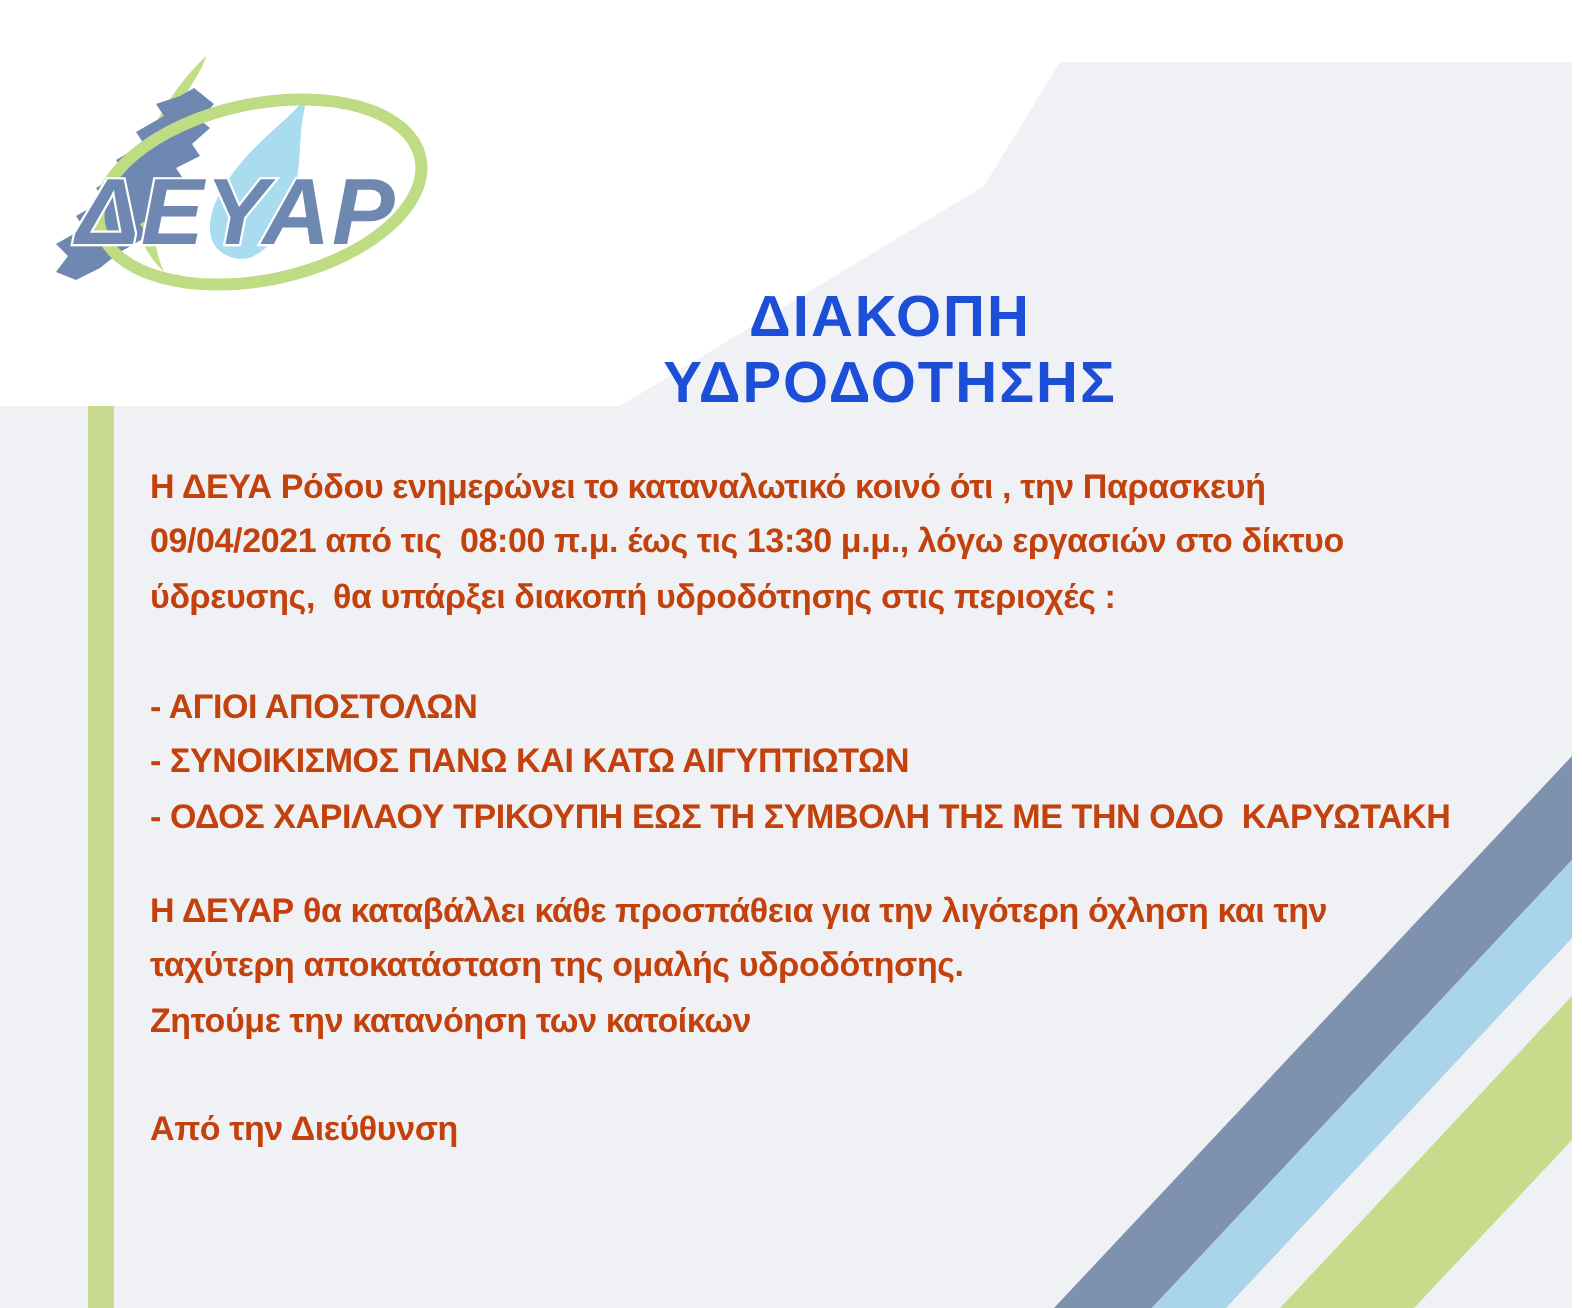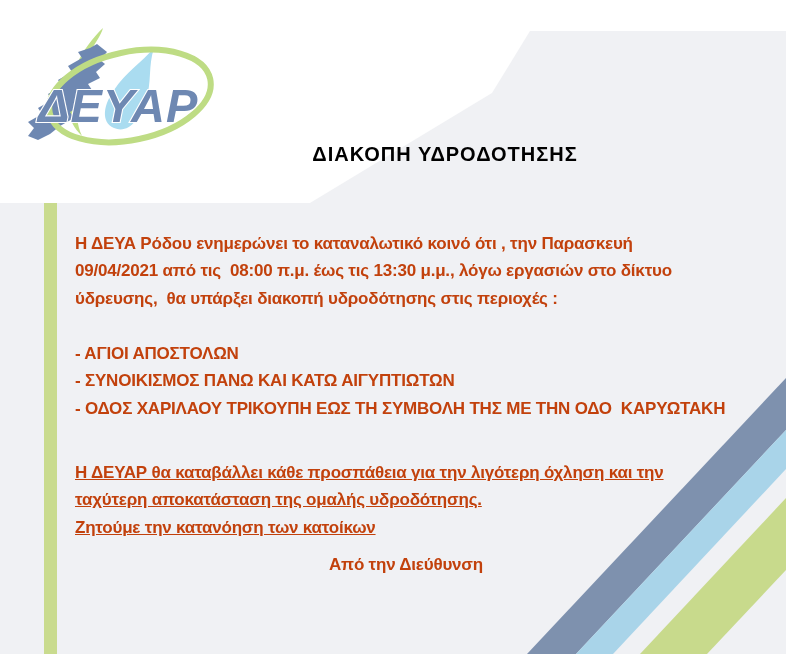--- a/index.html
+++ b/index.html
@@ -28,33 +28,33 @@
   
   .stripe{position:absolute;inset:0;pointer-events:none;}
   .stripe.slate{background:#7e91ae;clip-path:polygon(527px 654px,786px 378px,786px 430px,576px 654px);}
   .stripe.sky{background:#a9d4e9;clip-path:polygon(576px 654px,786px 430px,786px 469px,613px 654px);}
   .stripe.lime{background:#c8da8c;clip-path:polygon(640px 654px,786px 498px,786px 570px,707px 654px);}
   
   .logo{position:absolute;left:12px;top:22px;width:205px;height:128px;}
   
   .title{
     position:absolute;left:275px;top:143px;width:340px;
-    text-align:center;font-size:20px;font-weight:700;letter-spacing:1px;
-    color:#000000;
+    text-align:center;font-size:29px;font-weight:700;letter-spacing:1px;
+    color:#1d4ed8;
   }
   
   .txt{
     position:absolute;left:75px;width:690px;
     font-size:17px;font-weight:700;line-height:27.4px;letter-spacing:-0.2px;
     color:#c2410c;white-space:pre;
   }
   .intro{top:230px;}
   .areas{top:340px;}
-  .outro{top:459px;text-decoration:underline;}
-  .closing{top:551px;width:662px;text-align:center;white-space:pre;}
+  .outro{top:442px;}
+  .closing{top:551px;width:662px;text-align:left;white-space:pre;}
 </style>
 </head>
 <body>
 
 <div class="content-bg"></div>
 <div class="white-wedge"></div>
 <div class="green-bar"></div>
 
 <div class="stripe slate"></div>
 <div class="stripe sky"></div>

